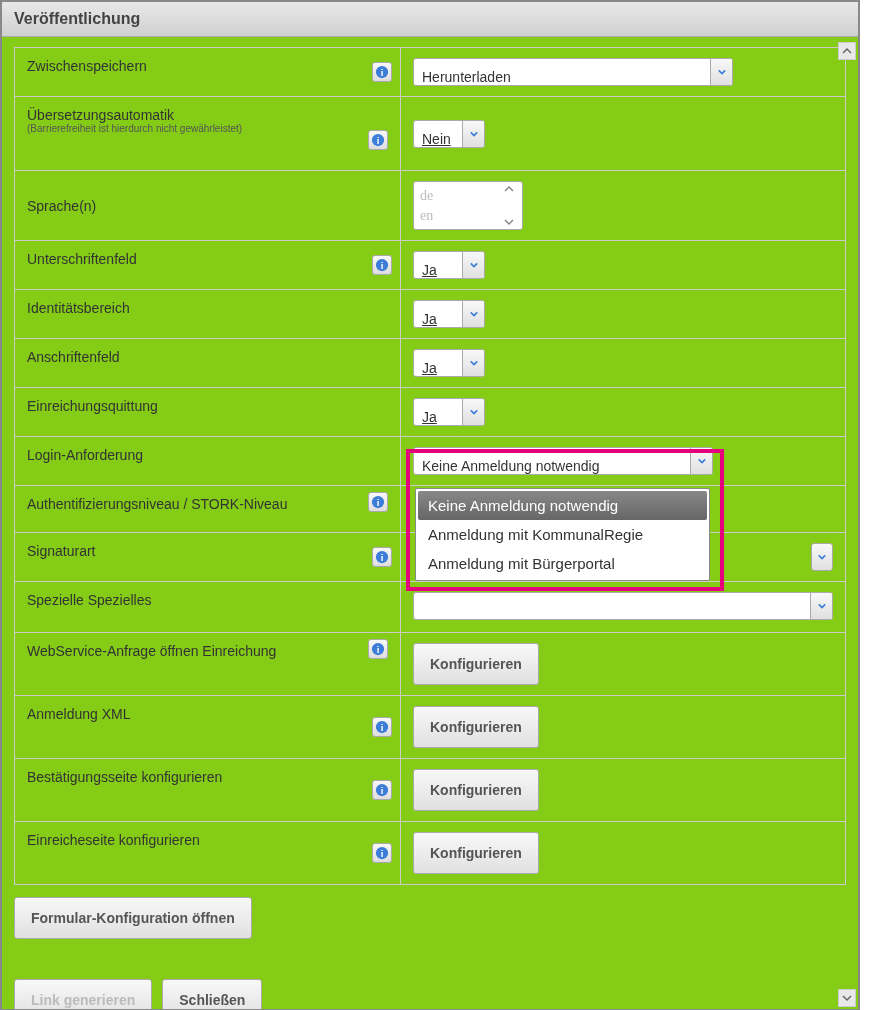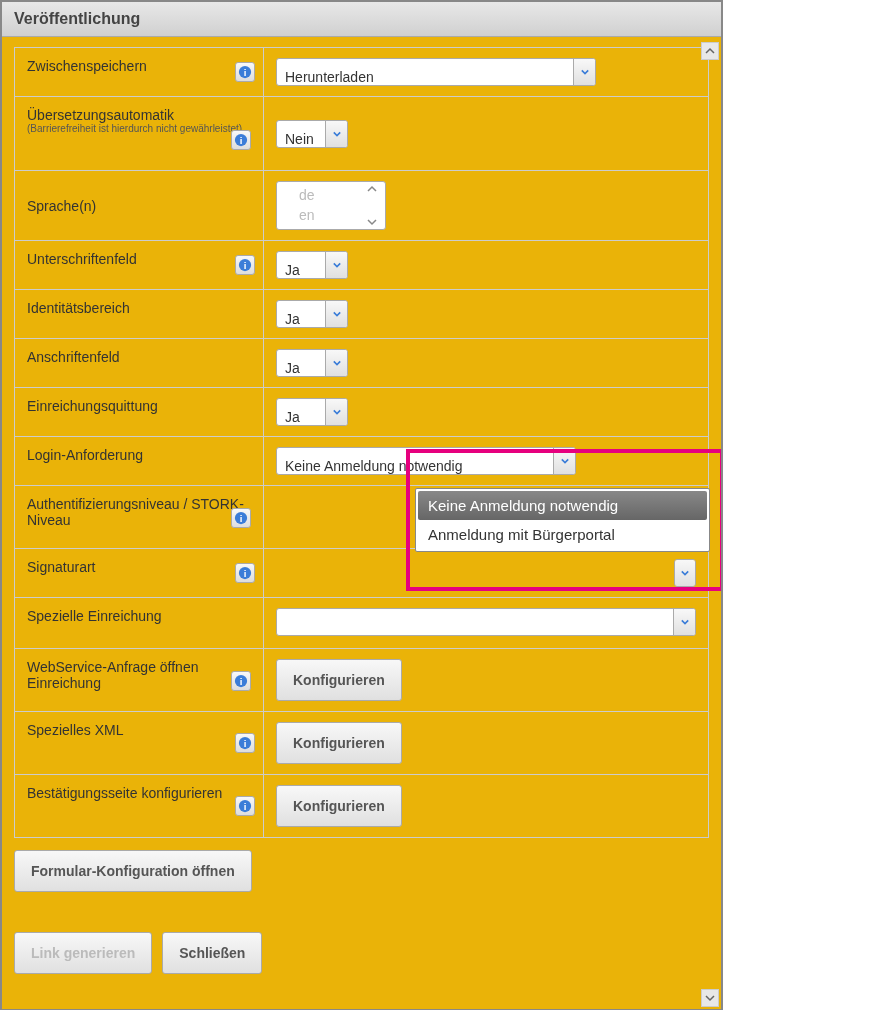--- a/index.html
+++ b/index.html
@@ -1,36 +1,36 @@
 <!DOCTYPE html>
 <html><head>
 <meta charset="utf-8">
 <style>
 * { box-sizing: border-box; margin: 0; padding: 0; }
 body { font-family: Arial, sans-serif; font-size: 14px; color: #333; background: #fff; }
-.window { width: 723px; border: 2px solid #888; background: #eab308; position: relative; }
+.window { width: 860px; border: 2px solid #888; background: #84cc16; position: relative; }
 .header { background: linear-gradient(to bottom, #e8e8e8, #d0d0d0); padding: 8px 12px; font-weight: bold; font-size: 16px; color: #444; border-bottom: 1px solid #aaa; }
 .content { padding: 10px 12px 14px 12px; height: 972px; overflow-y: auto; }
 .table { width: 100%; border-collapse: collapse; border: 1px solid #ccc; }
 .table td { border: 1px solid #ccc; padding: 10px 12px; vertical-align: top; }
 .label-cell { width: 390px; position: relative; }
 .value-cell { }
 .label-text { display: inline; }
 .sub-label { font-size: 10px; color: #555; display: block; }
 .info-icon { display: inline-flex; width: 20px; height: 20px; background: linear-gradient(to bottom,#f8f8f8,#ddd); border: 1px solid #aaa; border-radius: 3px; align-items: center; justify-content: center; position: absolute; right: 8px; top: 50%; transform: translateY(-50%); cursor: pointer; }
 .info-icon svg { width: 14px; height: 14px; }
 .info-icon-below { position: static; display: inline-flex; margin-top: 6px; float: right; }
 .select { display: inline-flex; align-items: flex-end; border: 1px solid #aaa; border-radius: 3px; background: #fff; height: 28px; overflow: hidden; }
 .select-text { padding: 0 8px; flex: 1; }
 .select-arrow { width: 22px; height: 100%; border-left: 1px solid #aaa; background: linear-gradient(to bottom,#f8f8f8,#e0e0e0); display: flex; align-items: center; justify-content: center; cursor: pointer; }
 .select-arrow svg { width: 8px; height: 8px; }
 .select.wide { width: 320px; }
 .select.wider { width: 420px; }
-.select.small { width: 72px; }
-.listbox { border: 1px solid #aaa; border-radius: 3px; background: #fff; width: 110px; position: relative; padding: 4px 22px; color: #bbb; }
+.select.small { width: 72px; text-decoration: underline; }
+.listbox { border: 1px solid #aaa; border-radius: 3px; background: #fff; width: 110px; position: relative; padding: 4px 6px; color: #bbb; font-family: Liberation Serif, serif; }
 .listbox-option { line-height: 1.4; }
 .list-scroll { position: absolute; right: 4px; top: 2px; bottom: 2px; width: 14px; display: flex; flex-direction: column; justify-content: space-between; color: #888; }
 .btn { display: inline-block; padding: 12px 16px; background: linear-gradient(to bottom,#f8f8f8,#e0e0e0); border: 1px solid #aaa; border-radius: 3px; font-weight: bold; color: #555; cursor: pointer; font-size: 14px; }
 .btn-disabled { color: #bbb; cursor: default; margin-top: 28px; }
 .button-row { margin-top: 12px; display: flex; gap: 10px; align-items: flex-end; }
 .highlight-box { position: absolute; border: 4px solid #e6007e; pointer-events: none; }
 .dropdown-panel { position: absolute; background: #fff; border: 1px solid #888; border-radius: 2px; padding: 2px; }
 .dropdown-item { padding: 6px 10px; cursor: pointer; border-radius: 2px; font-size: 15px; }
 .dropdown-item.selected { background: linear-gradient(to bottom,#888,#666); color: #fff; }
 .scroll-up, .scroll-down { position: absolute; width: 18px; height: 18px; background: #e8e8e8; border: 1px solid #ccc; display:flex; align-items:center; justify-content:center; cursor:pointer; }
@@ -229,21 +229,21 @@
                       <path d="M1 3 L5 7 L9 3" fill="none" stroke="#3b7dd8" stroke-width="2"></path>
                     </svg>
                   </span>
             </div>
           </div>
         </td>
       </tr>
 
       <tr>
         <td class="label-cell">
-          <span class="label-text">Spezielle Einreichung</span>
+          <span class="label-text">Spezielle Spezielles</span>
         </td>
         <td class="value-cell">
           <div class="select wider">
             <span class="select-text"></span>
             <span class="select-arrow">
                   <svg viewBox="0 0 10 10">
                     <path d="M1 3 L5 7 L9 3" fill="none" stroke="#3b7dd8" stroke-width="2"></path>
                   </svg>
                 </span>
           </div>
@@ -260,21 +260,21 @@
                 </svg>
               </span>
         </td>
         <td class="value-cell">
           <button class="btn">Konfigurieren</button>
         </td>
       </tr>
 
       <tr>
         <td class="label-cell">
-          <span class="label-text">Spezielles XML</span>
+          <span class="label-text">Anmeldung XML</span>
           <span class="info-icon">
                 <svg viewBox="0 0 16 16">
                   <circle cx="8" cy="8" r="7" fill="#3b7dd8"></circle>
                   <text x="8" y="12" text-anchor="middle" fill="#fff" font-size="11" font-weight="bold">i</text>
                 </svg>
               </span>
         </td>
         <td class="value-cell">
           <button class="btn">Konfigurieren</button>
         </td>
@@ -288,34 +288,49 @@
                   <circle cx="8" cy="8" r="7" fill="#3b7dd8"></circle>
                   <text x="8" y="12" text-anchor="middle" fill="#fff" font-size="11" font-weight="bold">i</text>
                 </svg>
               </span>
         </td>
         <td class="value-cell">
           <button class="btn">Konfigurieren</button>
         </td>
       </tr>
 
+      <tr>
+        <td class="label-cell">
+          <span class="label-text">Einreicheseite konfigurieren</span>
+          <span class="info-icon">
+                <svg viewBox="0 0 16 16">
+                  <circle cx="8" cy="8" r="7" fill="#3b7dd8"></circle>
+                  <text x="8" y="12" text-anchor="middle" fill="#fff" font-size="11" font-weight="bold">i</text>
+                </svg>
+              </span>
+        </td>
+        <td class="value-cell">
+          <button class="btn">Konfigurieren</button>
+        </td>
+      </tr>
 
     </tbody>
       </table>
 
     <div class="button-row">
       <button class="btn">Formular-Konfiguration öffnen</button>
     </div>
     <div class="button-row">
       <button class="btn btn-disabled">Link generieren</button>
       <button class="btn">Schließen</button>
     </div>
 
     <div class="dropdown-panel" style="left:413px; top:451px; width:295px;">
       <div class="dropdown-item selected">Keine Anmeldung notwendig</div>
+      <div class="dropdown-item">Anmeldung mit KommunalRegie</div>
       <div class="dropdown-item">Anmeldung mit Bürgerportal</div>
     </div>
 
     <div class="highlight-box" style="left:404px; top:412px; width:318px; height:142px;"></div>
 
   </div>
 
   <div class="scroll-up">
       <svg width="10" height="10" viewBox="0 0 10 10">
         <path d="M1 7 L5 3 L9 7" fill="none" stroke="#666" stroke-width="1.5"></path>

